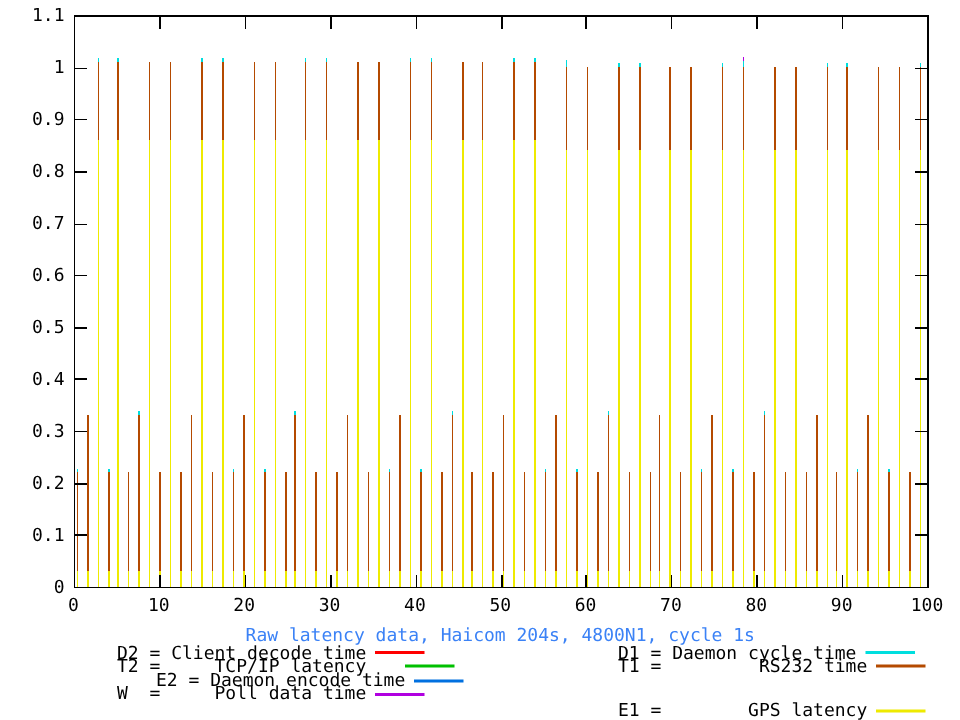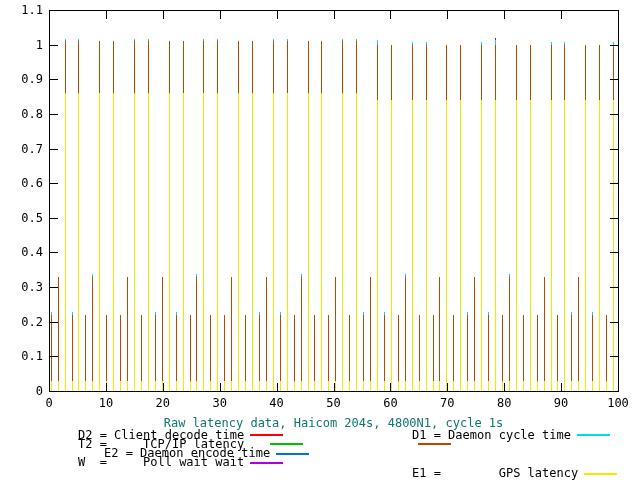--- a/index.html
+++ b/index.html
@@ -9,21 +9,21 @@
     background:#ffffff;
     overflow:hidden;
     font-family:"DejaVu Sans Mono", monospace;
   }
   #chart-svg{position:absolute;left:0;top:0;}
   .chart-title{
     position:absolute;
     left:49px;top:417px;width:569px;
     text-align:center;
     font-size:12px;line-height:12px;
-    color:#0f766e;
+    color:#3b82f6;
     white-space:pre;
   }
   .legend-row{
     position:absolute;
     height:10px;
     font-size:12px;line-height:9px;
     color:#000000;
     white-space:pre;
     display:flex;
     align-items:center;
@@ -473,18 +473,18 @@
       <text x="561.1" y="407" font-family="&quot;DejaVu Sans Mono&quot;, monospace" font-size="12" fill="#000000" text-anchor="middle">90</text>
       <line x1="618.5" y1="383" x2="618.5" y2="391" stroke="#000000" stroke-width="1" shape-rendering="crispEdges"></line>
       <line x1="618.5" y1="11" x2="618.5" y2="19" stroke="#000000" stroke-width="1" shape-rendering="crispEdges"></line>
       <text x="618" y="407" font-family="&quot;DejaVu Sans Mono&quot;, monospace" font-size="12" fill="#000000" text-anchor="middle">100</text>
     </svg>
   <div class="chart-title">Raw latency data, Haicom 204s, 4800N1, cycle 1s</div>
   <div id="legend">
       <div class="legend-row" style="left: 78px; top: 430px;"><span class="legend-text">D2 = Client decode time</span><span class="legend-swatch" style="background: rgb(255, 0, 0);"></span></div>
       <div class="legend-row" style="left: 78px; top: 439.3px; gap: 20px;"><span class="legend-text">T2 =     TCP/IP latency</span><span class="legend-swatch" style="background: rgb(0, 192, 0);"></span></div>
       <div class="legend-row" style="left: 88px; top: 448.6px; margin-left: 16px;"><span class="legend-text">E2 = Daemon encode time</span><span class="legend-swatch" style="background: rgb(0, 112, 224);"></span></div>
-      <div class="legend-row" style="left: 78px; top: 457.9px;"><span class="legend-text">W  =     Poll wait wait</span><span class="legend-swatch" style="background: rgb(176, 0, 224);"></span></div>
+      <div class="legend-row" style="left: 78px; top: 457.9px;"><span class="legend-text">W  =     Poll data time</span><span class="legend-swatch" style="background: rgb(176, 0, 224);"></span></div>
       <div class="legend-row" style="left: 412px; top: 430px;"><span class="legend-text">D1 = Daemon cycle time</span><span class="legend-swatch" style="background: rgb(0, 222, 222);"></span></div>
-      <div class="legend-row" style="left: 412px; top: 439.3px;"><span class="legend-swatch" style="background: rgb(180, 74, 0);"></span></div>
+      <div class="legend-row" style="left: 412px; top: 439.3px;"><span class="legend-text">T1 =         RS232 time</span><span class="legend-swatch" style="background: rgb(180, 74, 0);"></span></div>
       <div class="legend-row" style="left: 412px; top: 448.6px; margin-top: 20px;"><span class="legend-text">E1 =        GPS latency</span><span class="legend-swatch" style="background: rgb(238, 234, 0);"></span></div>
     </div>
 </div>
 
 </body></html>

